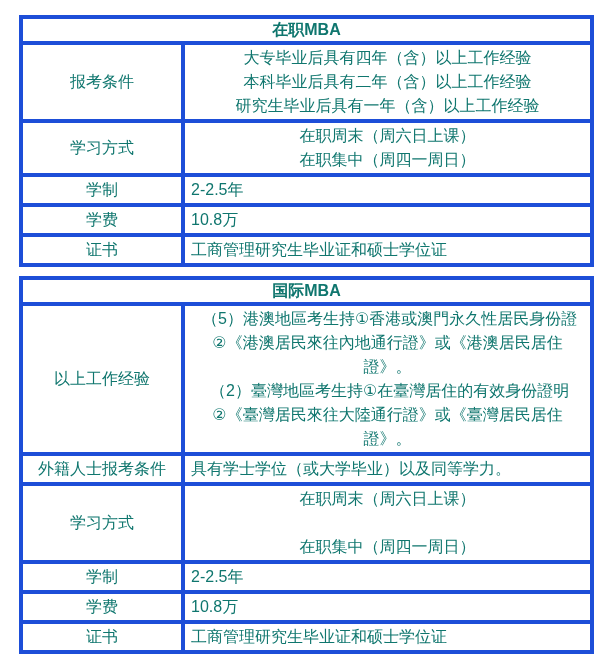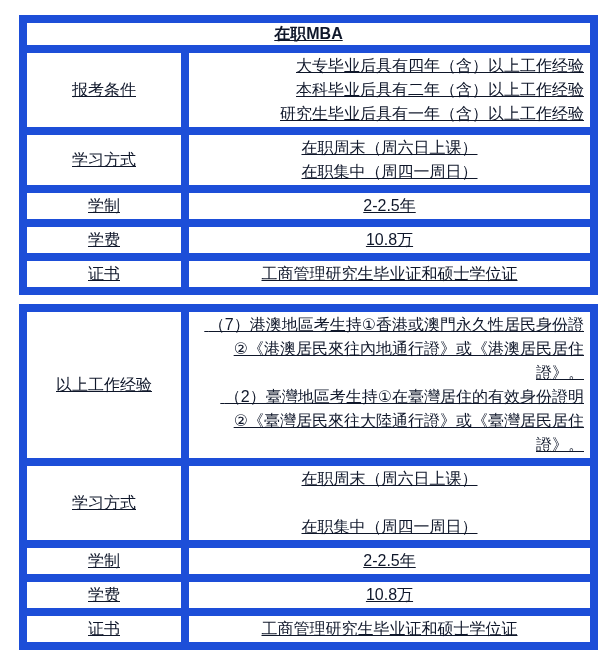--- a/index.html
+++ b/index.html
@@ -19,44 +19,43 @@
   table.info-table {
     border-collapse: collapse;
     table-layout: fixed;
     width: 571px;
     margin: 0 0 9px 0;
     background: #ffffff;
   }
   col.c-label { width: 162px; }
   col.c-value { width: 409px; }
   td {
-    border: 8px solid #1d4ed8;
+    border: 4px solid #1d4ed8;
     font-size: 16px;
     line-height: 24px;
     padding: 1px 2px;
     vertical-align: middle;
-    color: #0f172a;
-    text-decoration: underline;
+    color: #0f766e;
   }
   td.title-cell {
     text-align: center;
     font-weight: bold;
     line-height: 20px;
     padding: 1px 0;
   }
   td.label-cell {
     text-align: center;
     padding: 1px 0;
   }
   td.value-cell {
     padding: 1px 6px;
     white-space: pre-wrap;
   }
-  .val-left   { text-align: right; }
-  .val-center { text-align: center; }
+  .val-left   { text-align: center; }
+  .val-center { }
   .val-center-indent-lg { text-align: center; padding-left: 106px; }
   .val-center-indent-sm { text-align: center; padding-left: 25px; }
 </style>
 </head>
 <body>
 
 <div class="page">
 
   <table class="info-table">
     <colgroup>
@@ -93,27 +92,34 @@
     </tbody>
   </table>
 
   <table class="info-table">
     <colgroup>
         <col class="c-label">
         <col class="c-value">
       </colgroup>
     <tbody>
       <tr>
+        <td colspan="2" class="title-cell">国际MBA</td>
+      </tr>
+      <tr>
         <td class="label-cell">以上工作经验</td>
-        <td class="value-cell val-left"> （7）港澳地區考生持①香港或澳門永久性居民身份證
+        <td class="value-cell val-left"> （5）港澳地區考生持①香港或澳門永久性居民身份證
 ②《港澳居民來往內地通行證》或《港澳居民居住
 證》。
  （2）臺灣地區考生持①在臺灣居住的有效身份證明
 ②《臺灣居民來往大陸通行證》或《臺灣居民居住
 證》。</td>
+      </tr>
+      <tr>
+        <td class="label-cell">外籍人士报考条件</td>
+        <td class="value-cell val-center">具有学士学位（或大学毕业）以及同等学力。</td>
       </tr>
       <tr>
         <td class="label-cell">学习方式</td>
         <td class="value-cell val-center-indent-sm">在职周末（周六日上课）
 
 在职集中（周四一周日）</td>
       </tr>
       <tr>
         <td class="label-cell">学制</td>
         <td class="value-cell val-center">2-2.5年</td>

